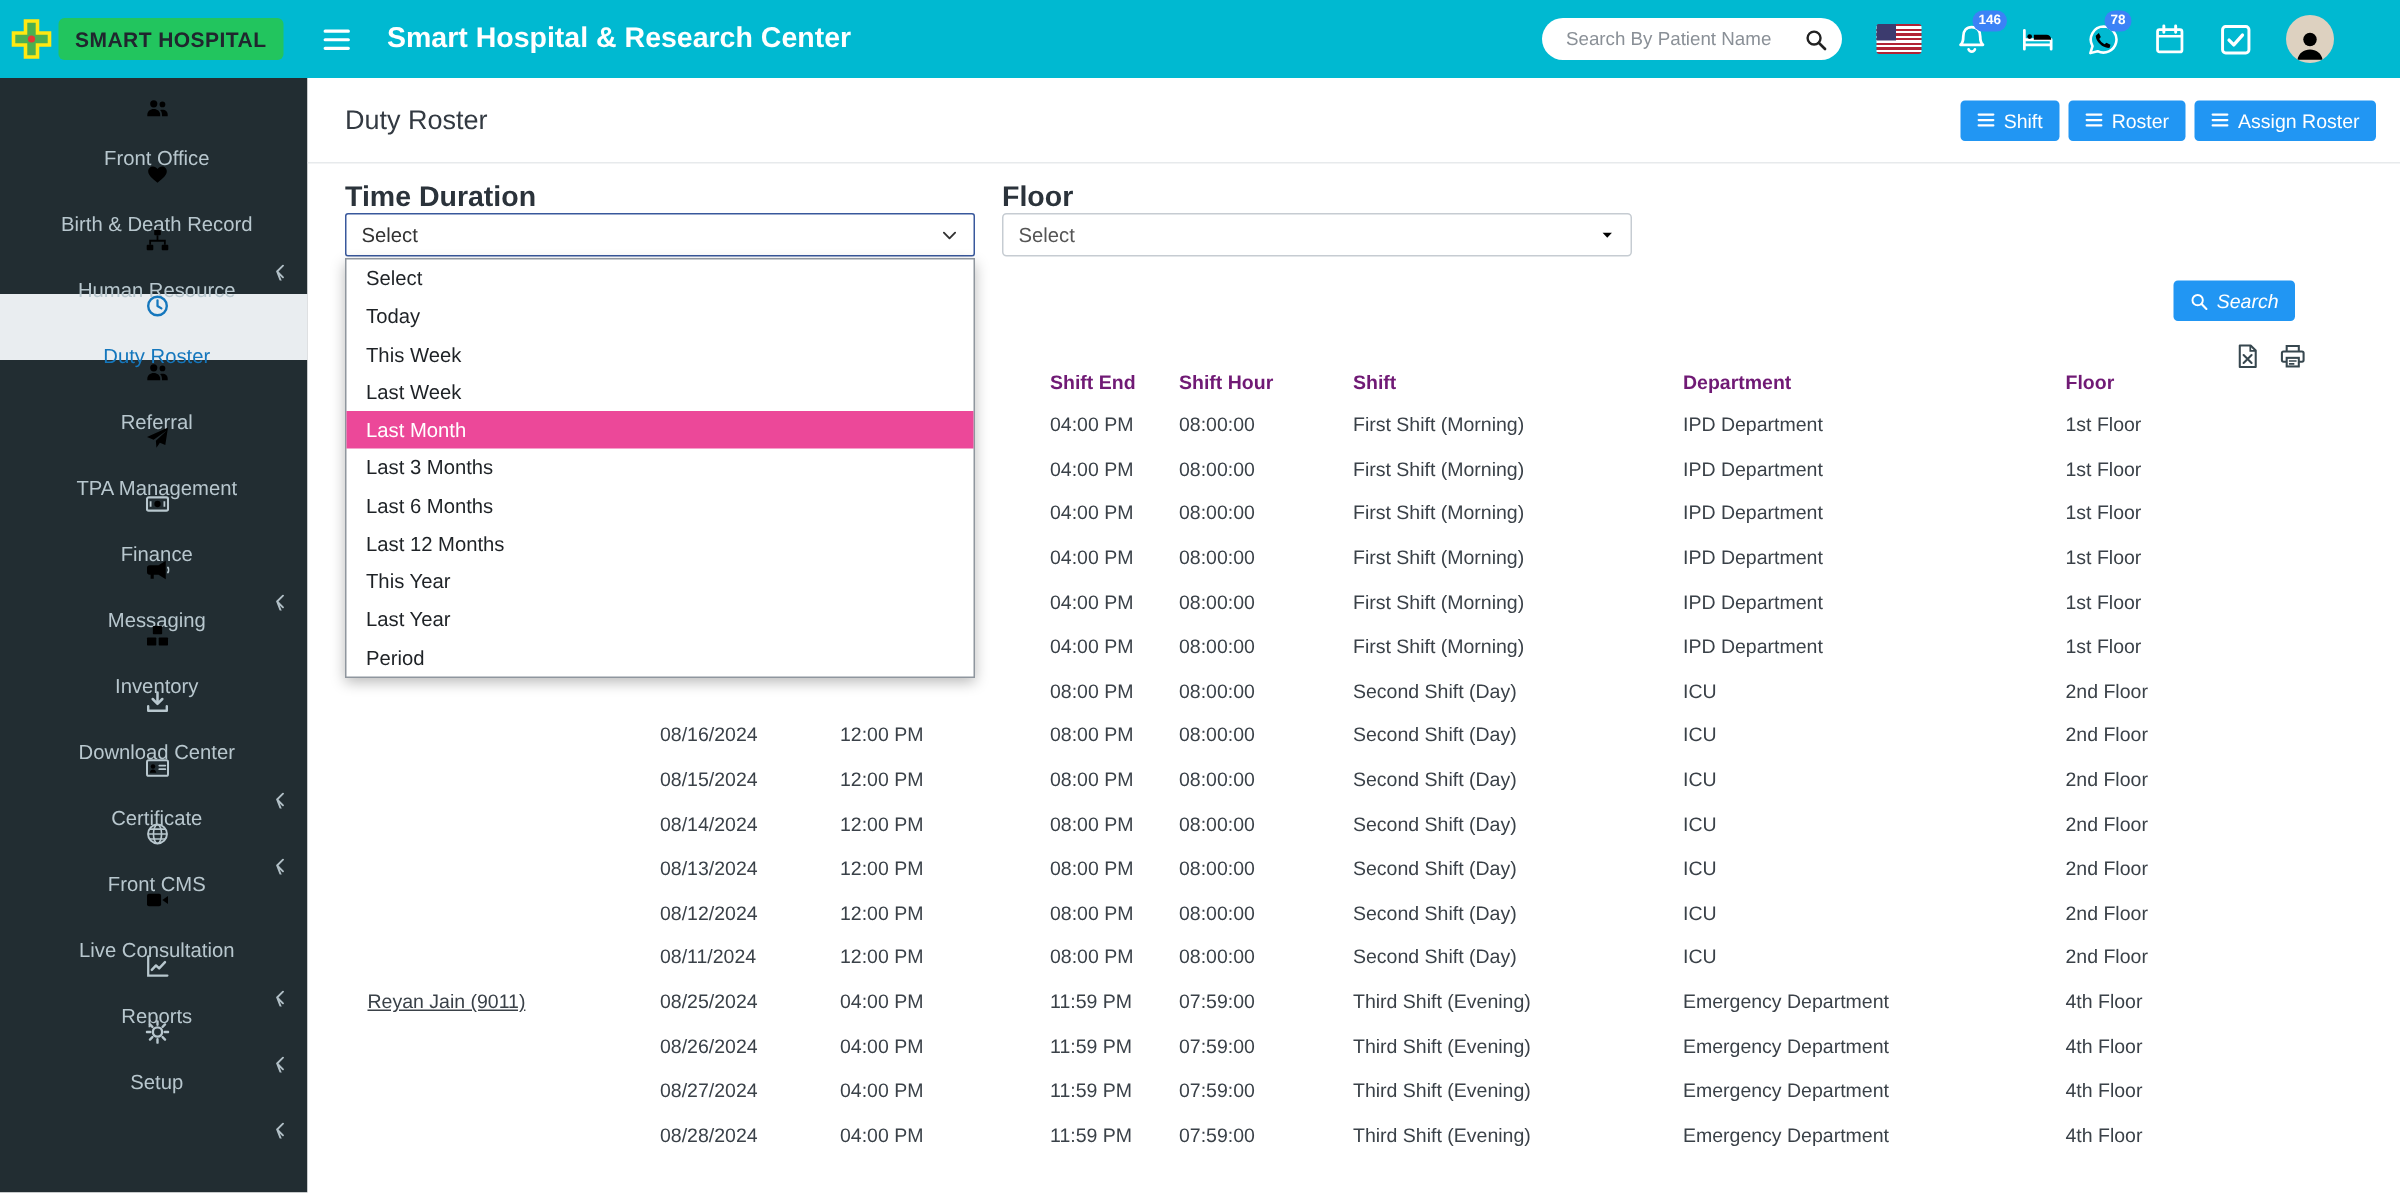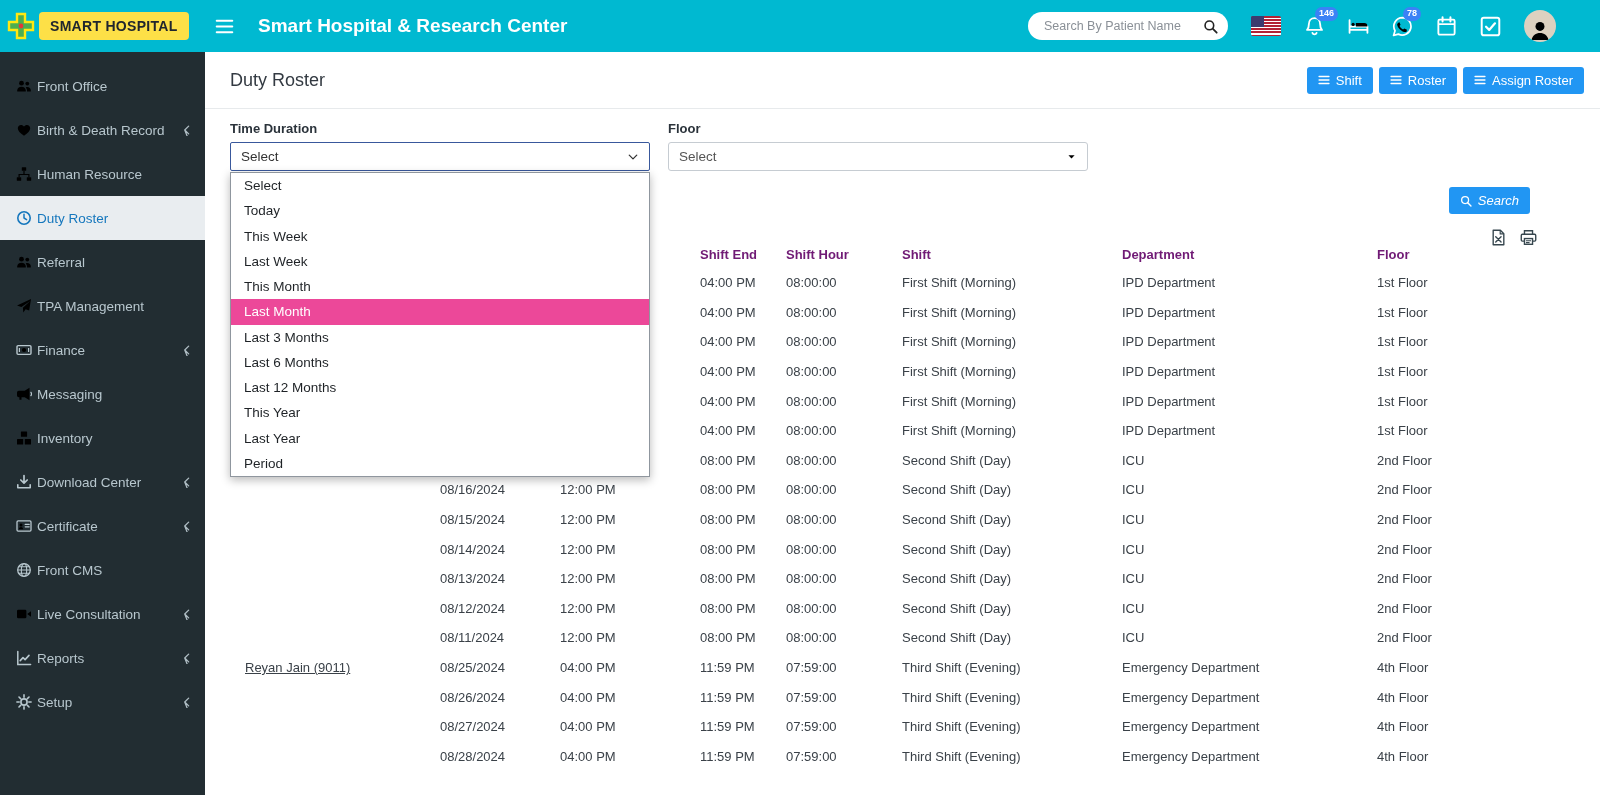--- a/index.html
+++ b/index.html
@@ -6,21 +6,21 @@
   body{width:1600px;height:795px;position:relative;overflow:hidden;background:#fff;
        font-family:"Liberation Sans","DejaVu Sans",sans-serif;}
   *{box-sizing:border-box;}
   .icon svg{width:100%;height:100%;display:block;}
 
   
   .topbar{position:absolute;top:0;left:0;right:0;height:52px;background:#00b9d1;
           display:flex;align-items:center;z-index:20;}
   .brand{width:199px;flex:0 0 auto;display:flex;align-items:center;gap:3px;padding-left:6px;}
   .logo-plus{width:30px;height:30px;flex:0 0 auto;}
-  .logo-box{background:#fde047;color:#20262e;font-weight:bold;font-size:14px;
+  .logo-box{background:#22c55e;color:#20262e;font-weight:bold;font-size:14px;
             padding:6px 11px;border-radius:4px;white-space:nowrap;letter-spacing:.3px;}
   .hamburger{width:19px;height:19px;color:#fff;margin-left:16px;cursor:pointer;}
   .app-title{color:#fff;font-size:19px;font-weight:bold;margin:0 0 0 24px;white-space:nowrap;}
   .header-right{margin-left:auto;display:flex;align-items:center;gap:23px;padding-right:44px;}
   .search-pill{width:200px;height:28px;background:#fff;border-radius:14px;display:flex;
                align-items:center;padding:0 10px 0 14px;}
   .search-pill input{border:none;outline:none;flex:1;min-width:0;font-size:12.5px;color:#b91c1c;
                      background:transparent;font-family:inherit;}
   .search-pill input::placeholder{color:#8a9097;}
   .pill-search-icon{width:15px;height:15px;color:#222;cursor:pointer;flex:0 0 auto;}
@@ -31,37 +31,37 @@
   .hicon{position:relative;width:21px;height:21px;cursor:pointer;display:inline-block;}
   .hicon .icon{width:21px;height:21px;color:#fff;}
   .badge{position:absolute;top:-9px;left:11px;background:#3b82f6;color:#fff;font-size:9px;
          font-weight:bold;padding:2.5px 4px;border-radius:8px;line-height:1;min-width:9px;text-align:center;}
   .avatar{width:32px;height:32px;border-radius:50%;background:#ddd1c0;overflow:hidden;
           display:flex;align-items:flex-end;justify-content:center;cursor:pointer;flex:0 0 auto;}
   .avatar .icon{width:24px;height:24px;color:#8b7963;}
 
   
   .sidebar{position:absolute;top:52px;left:0;width:205px;bottom:0;background:#222d32;padding-top:12px;}
-  .sitem{height:44px;display:flex;align-items:center;gap:5px;padding:0 12px 0 16px;
-         color:#b8c7ce;font-size:13.5px;cursor:pointer;white-space:nowrap;}
+  .sitem{height:44px;display:flex;align-items:center;gap:18px;padding:0 12px 0 16px;
+         color:#b8c7ce;font-size:13.5px;cursor:pointer;white-space:nowrap;flex-direction:column;}
   .sicon{width:16px;height:16px;flex:0 0 auto;}
   .schev{margin-left:auto;width:12px;height:12px;color:#b0bec5;flex:0 0 auto;}
   .sitem.active{background:#e9edf0;color:#1577bd;}
 
   
   .main{position:absolute;top:52px;left:205px;right:0;bottom:0;background:#fff;overflow:hidden;}
   .page-header{height:57px;display:flex;align-items:center;padding:0 16px 0 25px;
                border-bottom:1px solid #e7eaec;}
   .page-header h2{font-size:18px;color:#333a42;font-weight:500;margin:0;}
   .actions{margin-left:auto;display:flex;gap:6px;}
   .btn{background:#2196f3;color:#fff;border:none;border-radius:3px;font-size:13px;
        font-family:inherit;display:inline-flex;align-items:center;gap:6px;padding:6px 11px;cursor:pointer;}
   .bicon{width:12px;height:12px;color:#fff;flex:0 0 auto;}
 
-  .flabel{position:absolute;font-size:13px;font-weight:bold;color:#2b333b;}
+  .flabel{position:absolute;font-size:19px;font-weight:bold;color:#2b333b;}
   .l1{left:25px;top:69px;}
   .l2{left:463px;top:69px;}
   .select{position:absolute;top:90px;height:29px;width:420px;display:flex;align-items:center;
           padding:0 10px;font-size:13.5px;color:#333;cursor:pointer;background:#fff;}
   .sel1{left:25px;border:1.5px solid #39589c;border-radius:2px;}
   .sel2{left:463px;border:1px solid #c6ccd2;border-radius:3px;color:#555;}
   .selcaret{margin-left:auto;width:12px;height:12px;color:#333;}
   .selcaret2{margin-left:auto;width:11px;height:11px;color:#888;}
   .search-btn2{position:absolute;top:135px;right:70px;font-style:italic;}
 
@@ -627,21 +627,20 @@
           </div>
         </div>
     </div>
 
     <div class="dropdown">
 
     <div class="opt">Select</div>
         <div class="opt">Today</div>
         <div class="opt">This Week</div>
         <div class="opt">Last Week</div>
-        <div class="opt">This Month</div>
         <div class="opt selected">Last Month</div>
         <div class="opt">Last 3 Months</div>
         <div class="opt">Last 6 Months</div>
         <div class="opt">Last 12 Months</div>
         <div class="opt">This Year</div>
         <div class="opt">Last Year</div>
         <div class="opt">Period</div>
       </div>
 
   </main>

